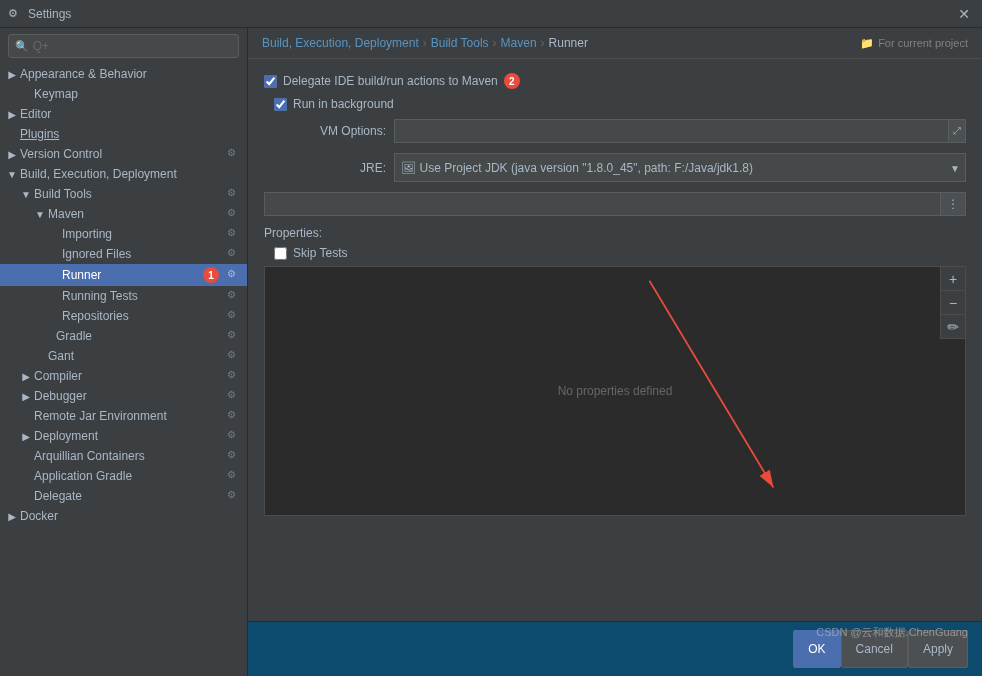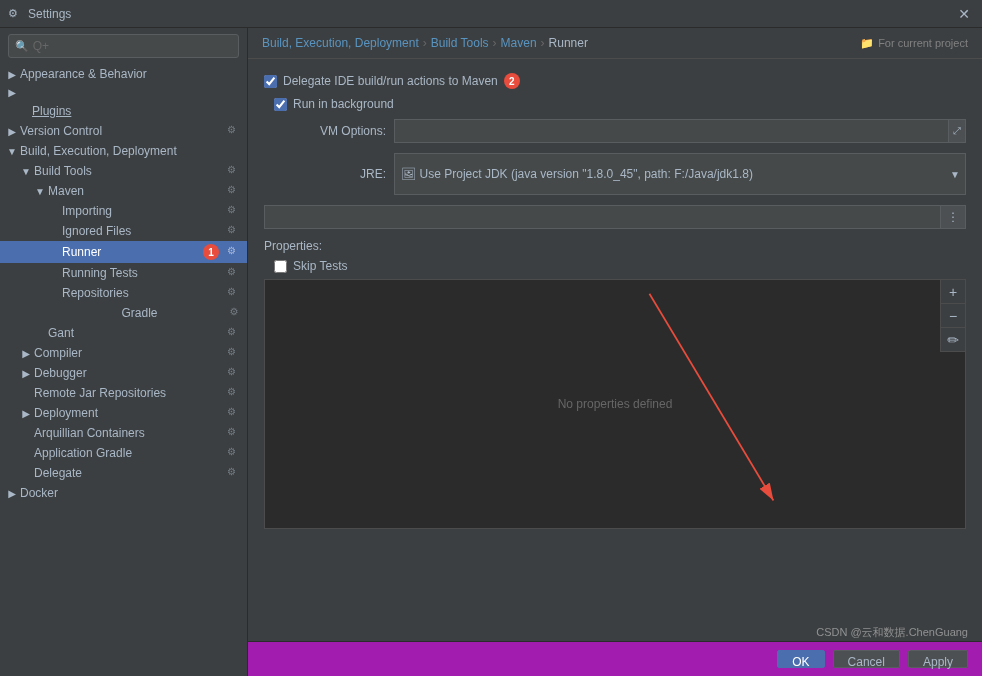--- a/index.html
+++ b/index.html
@@ -229,21 +229,21 @@
       flex: 1;
       position: relative;
     }
     .dropdown-wrapper select {
       width: 100%;
       background: #45494a;
       border: 1px solid #5a5d5f;
       color: #a9b7c6;
       font-size: 12px;
       padding: 3px 6px;
-      height: 42px;
+      height: 29px;
       outline: none;
       cursor: pointer;
       appearance: none;
     }
     .dropdown-arrow {
       position: absolute;
       right: 6px;
       top: 50%;
       transform: translateY(-50%);
       pointer-events: none;
@@ -331,30 +331,30 @@
       pointer-events: none;
     }
 
     
     .bottom-bar {
       border-top: 1px solid #2b2b2b;
       padding: 8px 14px;
       display: flex;
       align-items: center;
       justify-content: flex-end;
-      gap: 8px;
-      background: #a21caf;
+      gap: 0;
+      background: #0c4a6e;
     }
     .btn {
       padding: 4px 14px;
       border: 1px solid #5a5d5f;
       font-size: 12px;
       cursor: pointer;
       border-radius: 2px;
-      height: 18px;
+      height: 38px;
       text-align: center;
     }
     .btn-primary {
       background: #4b6eaf;
       color: #fff;
       border-color: #4b6eaf;
     }
     .btn-default {
       background: #4c5052;
       color: #a9b7c6;
@@ -410,24 +410,29 @@
     <div class="search-box">
       <span class="search-icon-svg">🔍</span>
       <input class="search-input" type="text" placeholder="Q+" style="">
     </div>
     <div class="sidebar-list" id="sidebar-list">
 
     <div class="tree-item" style="padding-left: 4px;">
           <span class="expand-arrow">▶</span>
           <span class="item-label">Appearance &amp; Behavior</span>
         </div>
+        <div class="tree-item" style="padding-left: 18px;">
+          <span class="expand-arrow"></span>
+          <span class="item-label">Keymap</span>
+        </div>
         <div class="tree-item" style="padding-left: 4px;">
           <span class="expand-arrow">▶</span>
-        </div>
-        <div class="tree-item" style="padding-left: 16px; text-decoration: underline;">
+          <span class="item-label">Editor</span>
+        </div>
+        <div class="tree-item" style="padding-left: 4px; text-decoration: underline;">
           <span class="expand-arrow"></span>
           <span class="item-label">Plugins</span>
         </div>
         <div class="tree-item" style="padding-left: 4px;">
           <span class="expand-arrow">▶</span>
           <span class="item-label">Version Control</span>
           <span class="config-icon" style="font-size: 10px; opacity: 0.5;">⚙</span>
         </div>
         <div class="tree-item" style="padding-left: 4px;">
           <span class="expand-arrow">▼</span>
@@ -462,21 +467,21 @@
         <div class="tree-item" style="padding-left: 46px;">
           <span class="expand-arrow"></span>
           <span class="item-label">Running Tests</span>
           <span class="config-icon" style="font-size: 10px; opacity: 0.5;">⚙</span>
         </div>
         <div class="tree-item" style="padding-left: 46px;">
           <span class="expand-arrow"></span>
           <span class="item-label">Repositories</span>
           <span class="config-icon" style="font-size: 10px; opacity: 0.5;">⚙</span>
         </div>
-        <div class="tree-item" style="padding-left: 40px; text-align: center;">
+        <div class="tree-item" style="padding-left: 40px;">
           <span class="expand-arrow"></span>
           <span class="item-label">Gradle</span>
           <span class="config-icon" style="font-size: 10px; opacity: 0.5;">⚙</span>
         </div>
         <div class="tree-item" style="padding-left: 32px;">
           <span class="expand-arrow"></span>
           <span class="item-label">Gant</span>
           <span class="config-icon" style="font-size: 10px; opacity: 0.5;">⚙</span>
         </div>
         <div class="tree-item" style="padding-left: 18px;">
@@ -484,21 +489,21 @@
           <span class="item-label">Compiler</span>
           <span class="config-icon" style="font-size: 10px; opacity: 0.5;">⚙</span>
         </div>
         <div class="tree-item" style="padding-left: 18px;">
           <span class="expand-arrow">▶</span>
           <span class="item-label">Debugger</span>
           <span class="config-icon" style="font-size: 10px; opacity: 0.5;">⚙</span>
         </div>
         <div class="tree-item" style="padding-left: 18px;">
           <span class="expand-arrow"></span>
-          <span class="item-label">Remote Jar Repositories</span>
+          <span class="item-label">Remote Jar Environment</span>
           <span class="config-icon" style="font-size: 10px; opacity: 0.5;">⚙</span>
         </div>
         <div class="tree-item" style="padding-left: 18px;">
           <span class="expand-arrow">▶</span>
           <span class="item-label">Deployment</span>
           <span class="config-icon" style="font-size: 10px; opacity: 0.5;">⚙</span>
         </div>
         <div class="tree-item" style="padding-left: 18px;">
           <span class="expand-arrow"></span>
           <span class="item-label">Arquillian Containers</span>

